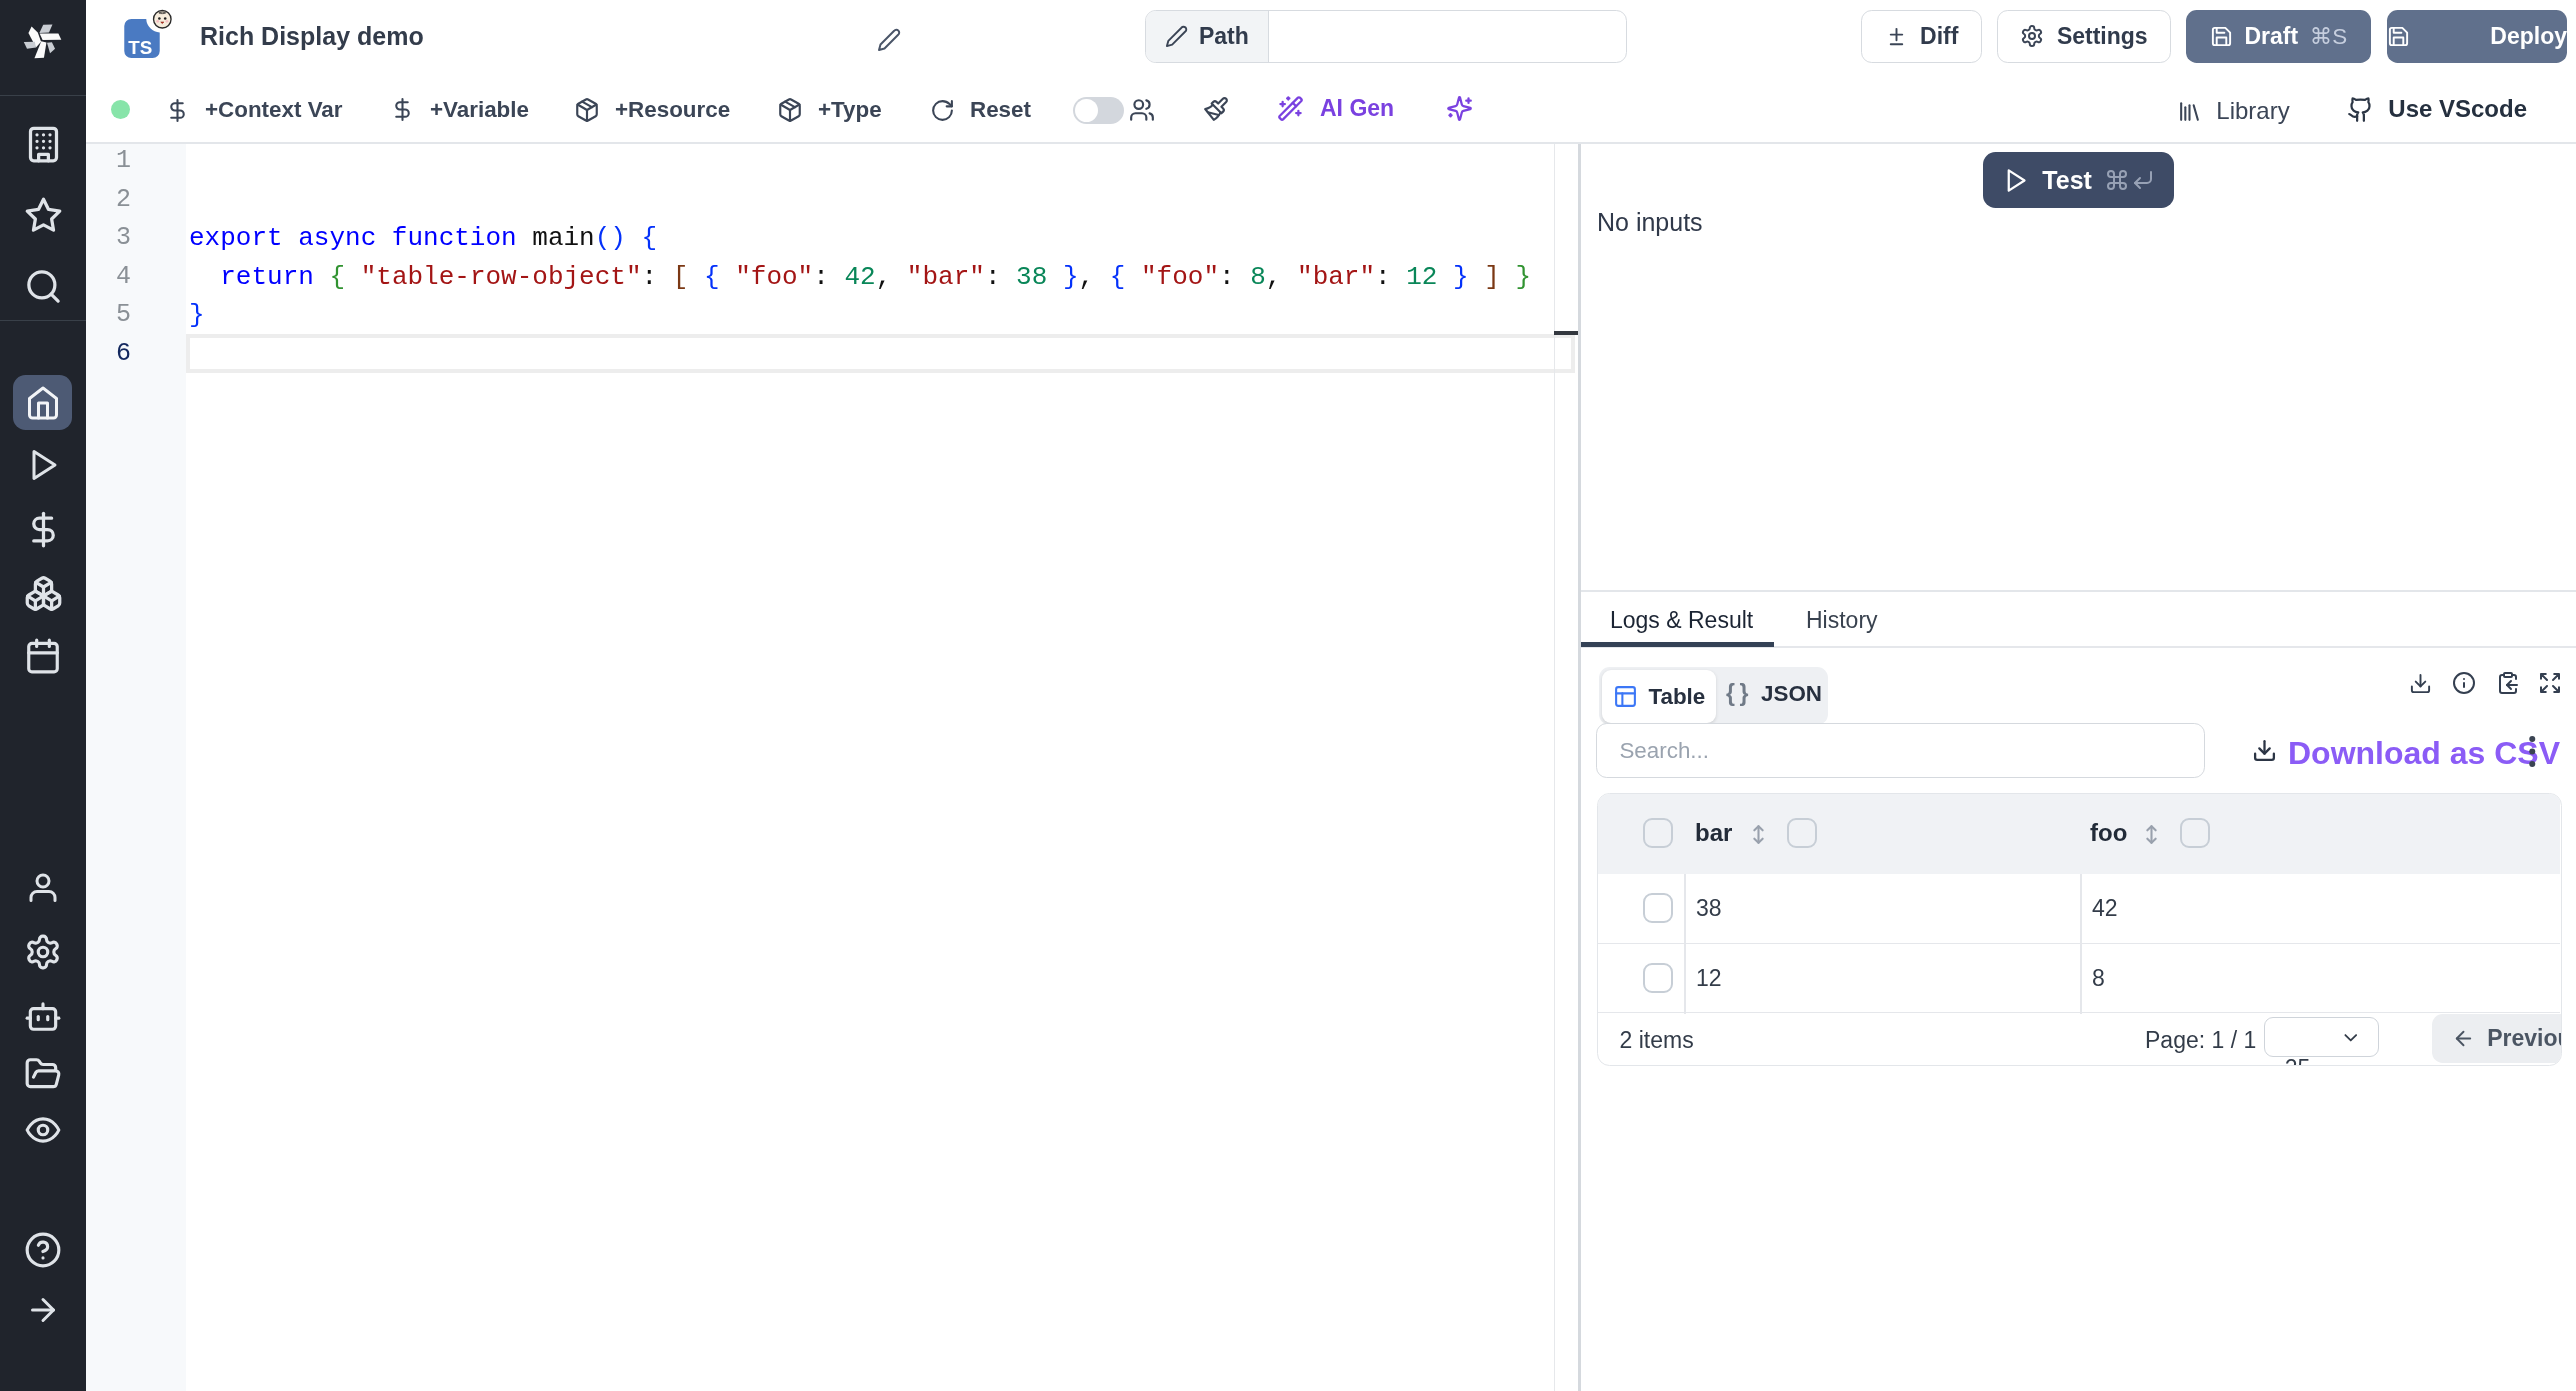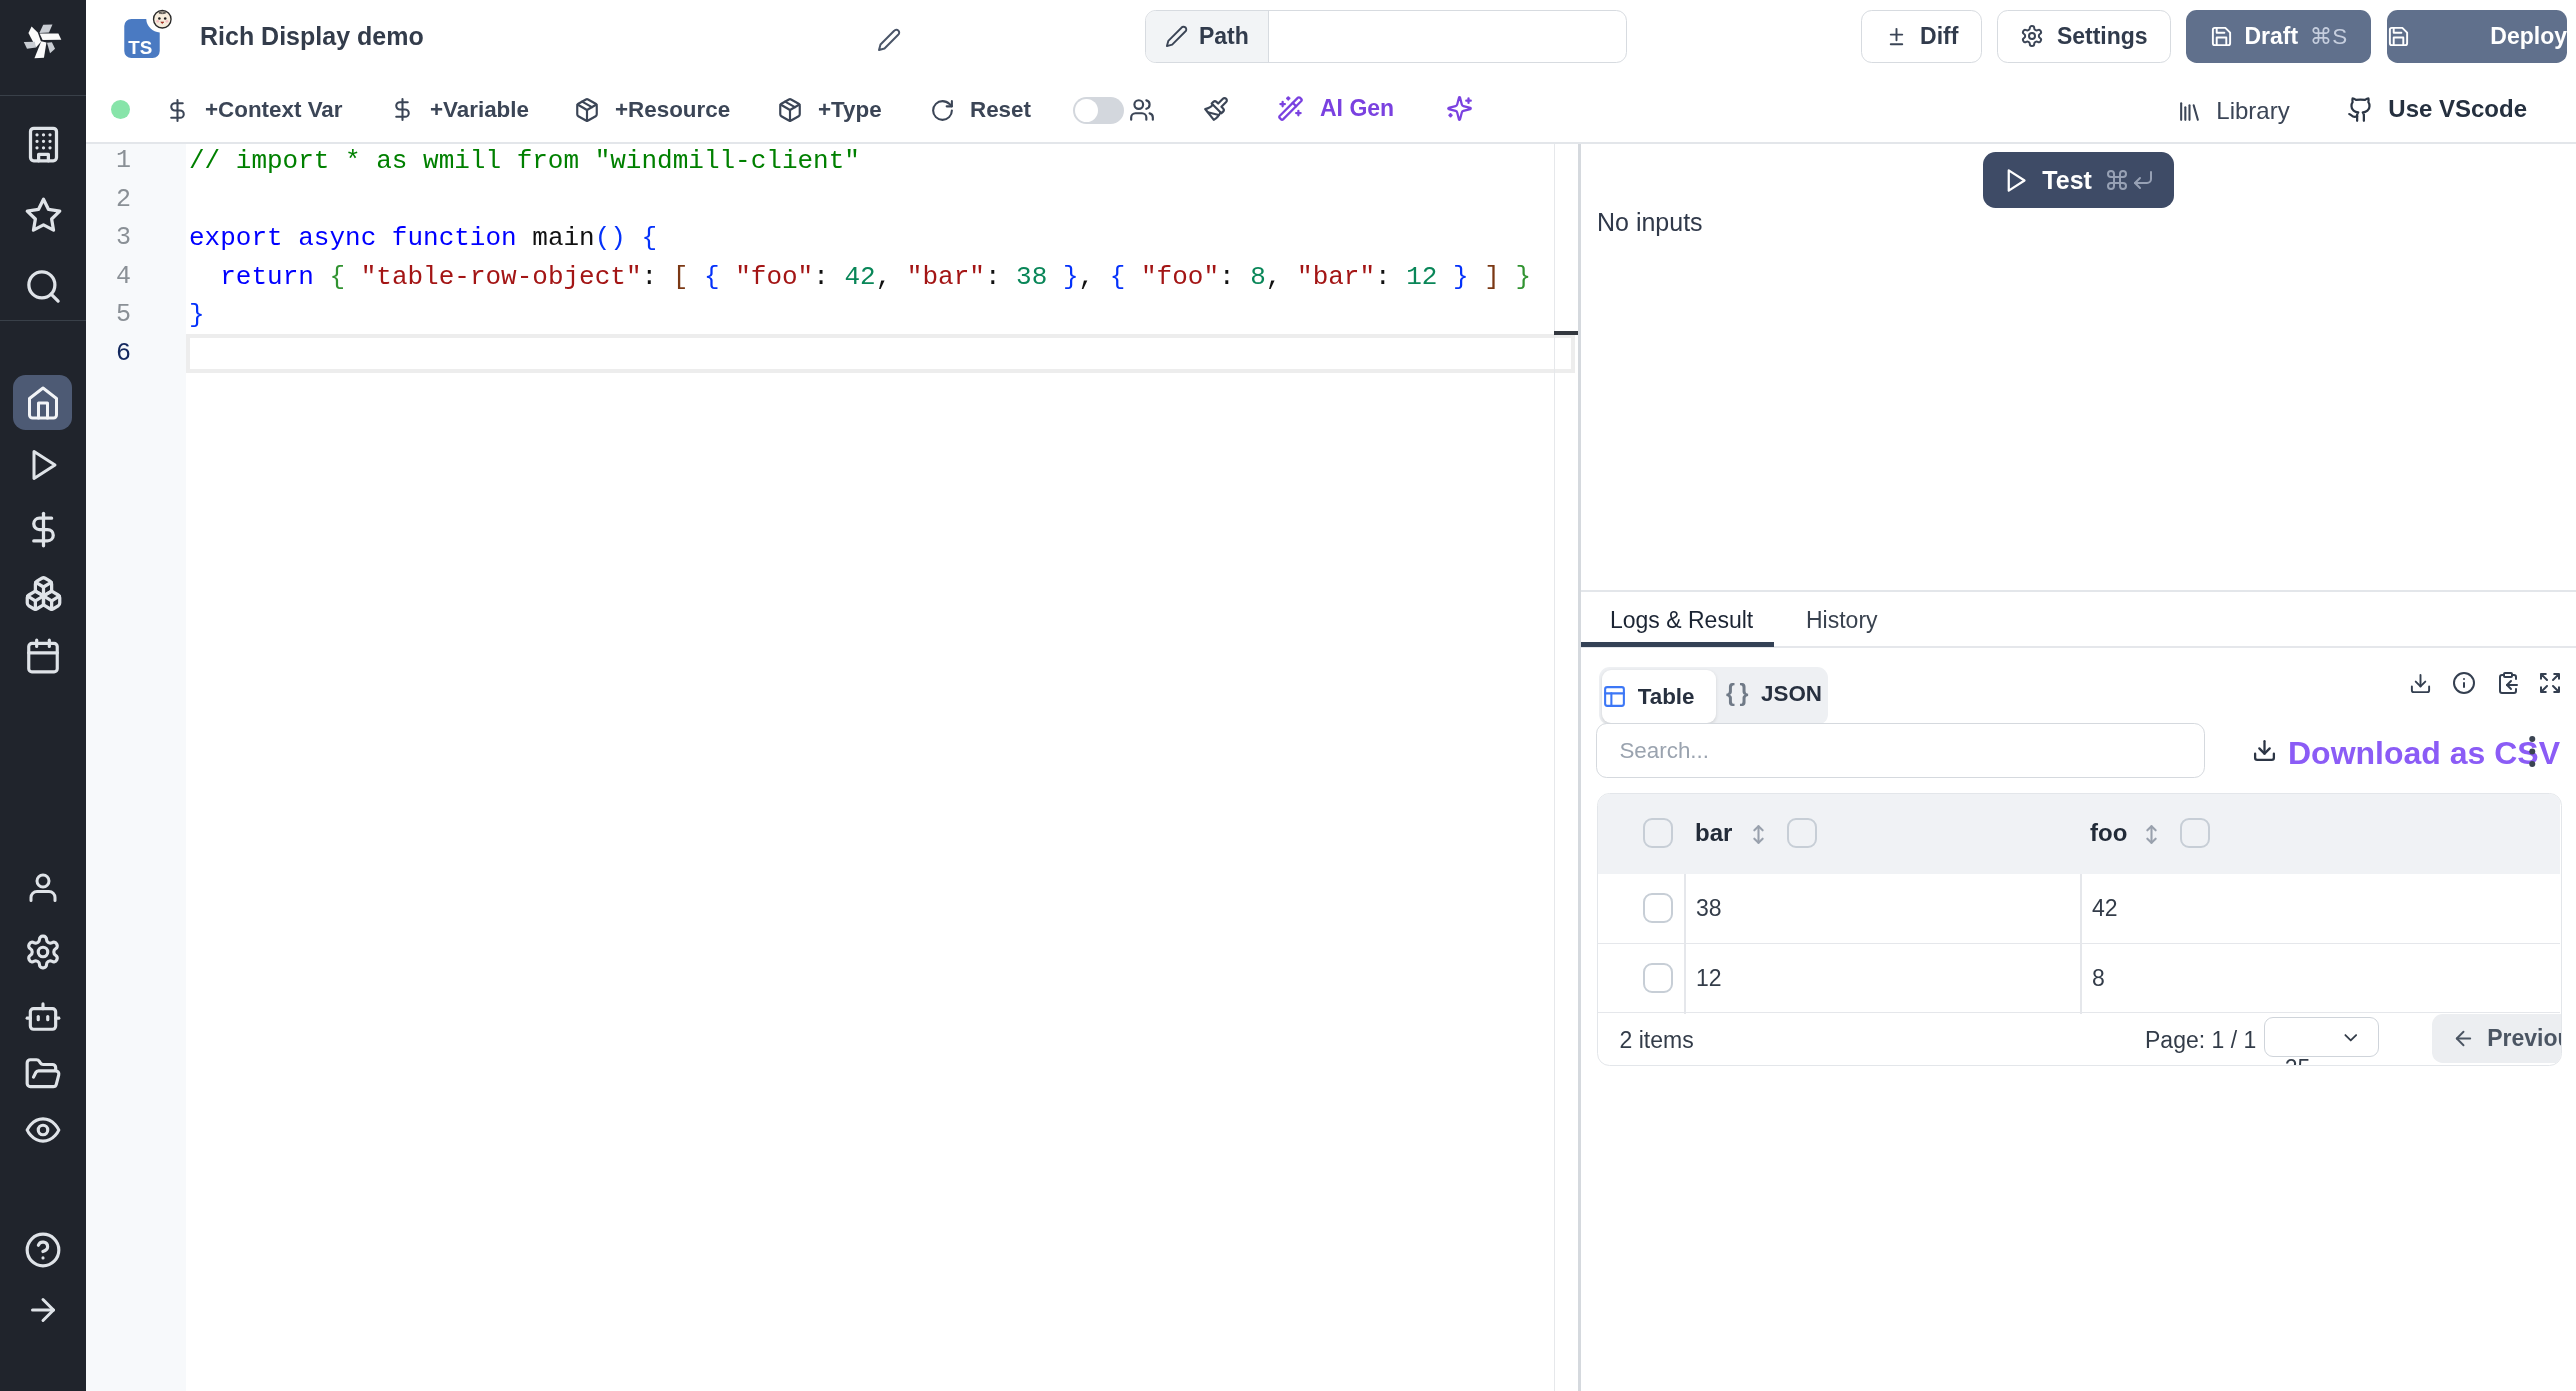--- a/index.html
+++ b/index.html
@@ -350,21 +350,20 @@
 </div>
 <div id="toolbar-border"></div>
 <div id="editor">
   <div id="gutter"></div>
   <div class="lnum" style="top:-1.8px;">1</div>
   <div class="lnum" style="top:37px;">2</div>
   <div class="lnum" style="top:75px;">3</div>
   <div class="lnum" style="top:114px;">4</div>
   <div class="lnum" style="top:152px;">5</div>
   <div class="lnum" style="top:191px; color:#13285e;">6</div>
-  <div class="cline" style="top:-1.8px; color:#008000;">// import * as wmill from "windmill-client"</div>
   <div class="cline" style="top:75px;"><span style="color:#0000ff;">export</span> <span style="color:#0000ff;">async</span> <span style="color:#0000ff;">function</span> <span style="color:#111;">main</span><span style="color:#0431fa;">()</span> <span style="color:#0431fa;">{</span></div>
   <div class="cline" style="top:114px;">  <span style="color:#0000ff;">return</span> <span style="color:#319331;">{</span> <span style="color:#a31515;">"table-row-object"</span><span style="color:#111;">:</span> <span style="color:#7b3814;">[</span> <span style="color:#0431fa;">{</span> <span style="color:#a31515;">"foo"</span><span style="color:#111;">:</span> <span style="color:#098658;">42</span><span style="color:#111;">,</span> <span style="color:#a31515;">"bar"</span><span style="color:#111;">:</span> <span style="color:#098658;">38</span> <span style="color:#0431fa;">}</span><span style="color:#111;">,</span> <span style="color:#0431fa;">{</span> <span style="color:#a31515;">"foo"</span><span style="color:#111;">:</span> <span style="color:#098658;">8</span><span style="color:#111;">,</span> <span style="color:#a31515;">"bar"</span><span style="color:#111;">:</span> <span style="color:#098658;">12</span> <span style="color:#0431fa;">}</span> <span style="color:#7b3814;">]</span> <span style="color:#319331;">}</span></div>
   <div class="cline" style="top:152px; color:#0431fa;">}</div>
 </div>
 
 <div class="abs" style="left:186px; top:334px; width:1389px; height:39px; border:4.5px solid #ededed; background:#fff; z-index:1;"></div>
 <div id="div1" style="z-index:2;"></div>
 <div id="div2" style="z-index:2;"></div>
 <div id="sash" style="z-index:3;"></div>
 <div id="rpanel"></div>
@@ -388,21 +387,21 @@
 <div class="abs" style="left:1597px; top:208px; font-size:25px; color:#30394a;">No inputs</div>
 
 <div class="abs" style="left:1581px; top:590px; width:995px; height:1.8px; background:#e3e6ea;"></div>
 
 <div class="abs" style="left:1610px; top:607px; font-size:23px; color:#1b2433;">Logs &amp; Result</div>
 <div class="abs" style="left:1806px; top:607px; font-size:23px; color:#39424f;">History</div>
 <div class="abs" style="left:1581px; top:646px; width:995px; height:1.8px; background:#e5e7eb;"></div>
 <div class="abs" style="left:1581px; top:642px; width:193px; height:4.5px; background:#344256;"></div>
 
 <div class="abs" style="left:1599px; top:667px; width:229px; height:58px; border-radius:10.7px; background:#eef0f3;"></div>
-<div class="abs" style="left:1602px; top:670px; width:114px; height:53px; border-radius:9px; background:#fff; box-shadow:0 1.8px 3.6px rgba(0,0,0,0.12); display:flex; align-items:center; gap:10.7px;">
+<div class="abs" style="left:1602px; top:670px; width:114px; height:53px; border-radius:9px; background:#fff; box-shadow:0 1.8px 3.6px rgba(0,0,0,0.12); display:flex; align-items:center; justify-content:center; gap:10.7px;">
   <svg width="25" height="25" viewBox="0 0 24 24" fill="none" stroke="#3c77f6" stroke-width="2" stroke-linecap="round" stroke-linejoin="round">
     <rect x="3" y="3" width="18" height="18" rx="2"></rect>
       <path d="M3 9h18"></path>
       <path d="M9 9v12"></path>
   </svg>
   <span style="font-size:22.4px; font-weight:700; color:#27303f;">Table</span>
 </div>
 <div class="abs" style="left:1726px; top:680px; font-size:23px; font-weight:700; color:#707a87;">{ }</div>
 <div class="abs" style="left:1761px; top:681px; font-size:22.4px; font-weight:700; color:#27303f;">JSON</div>
 

